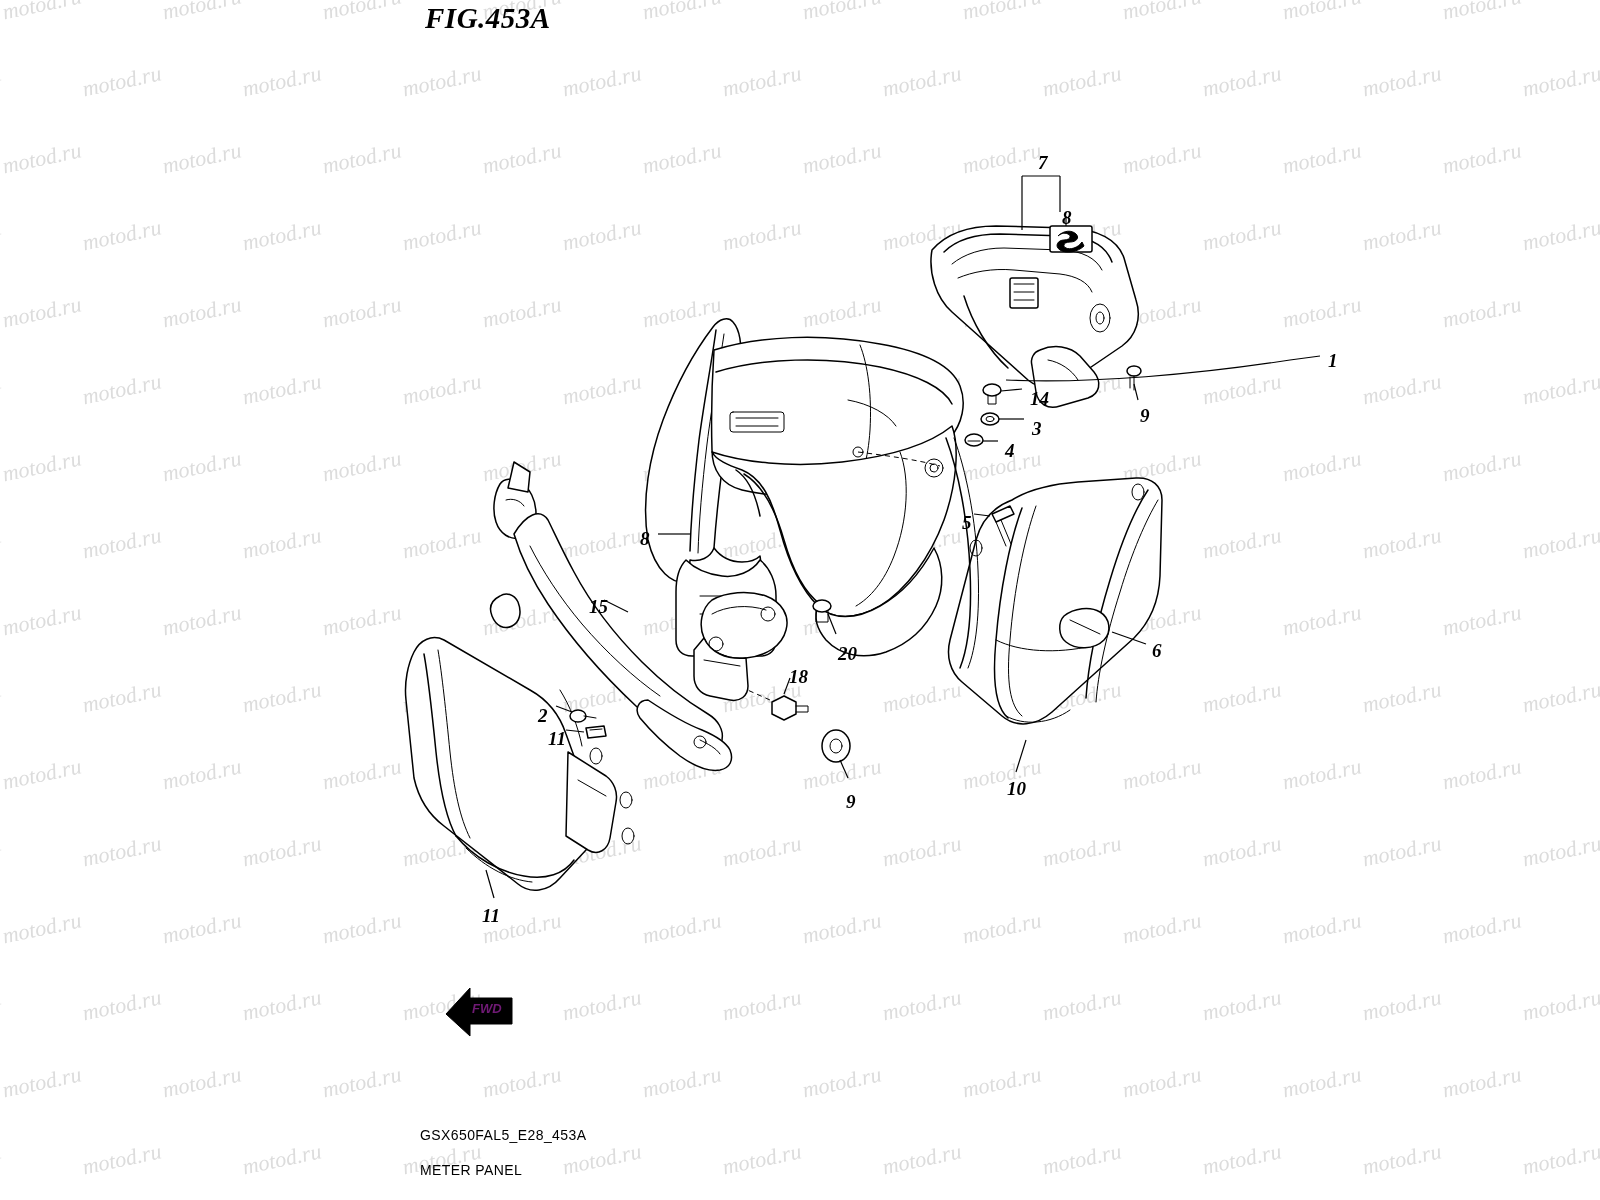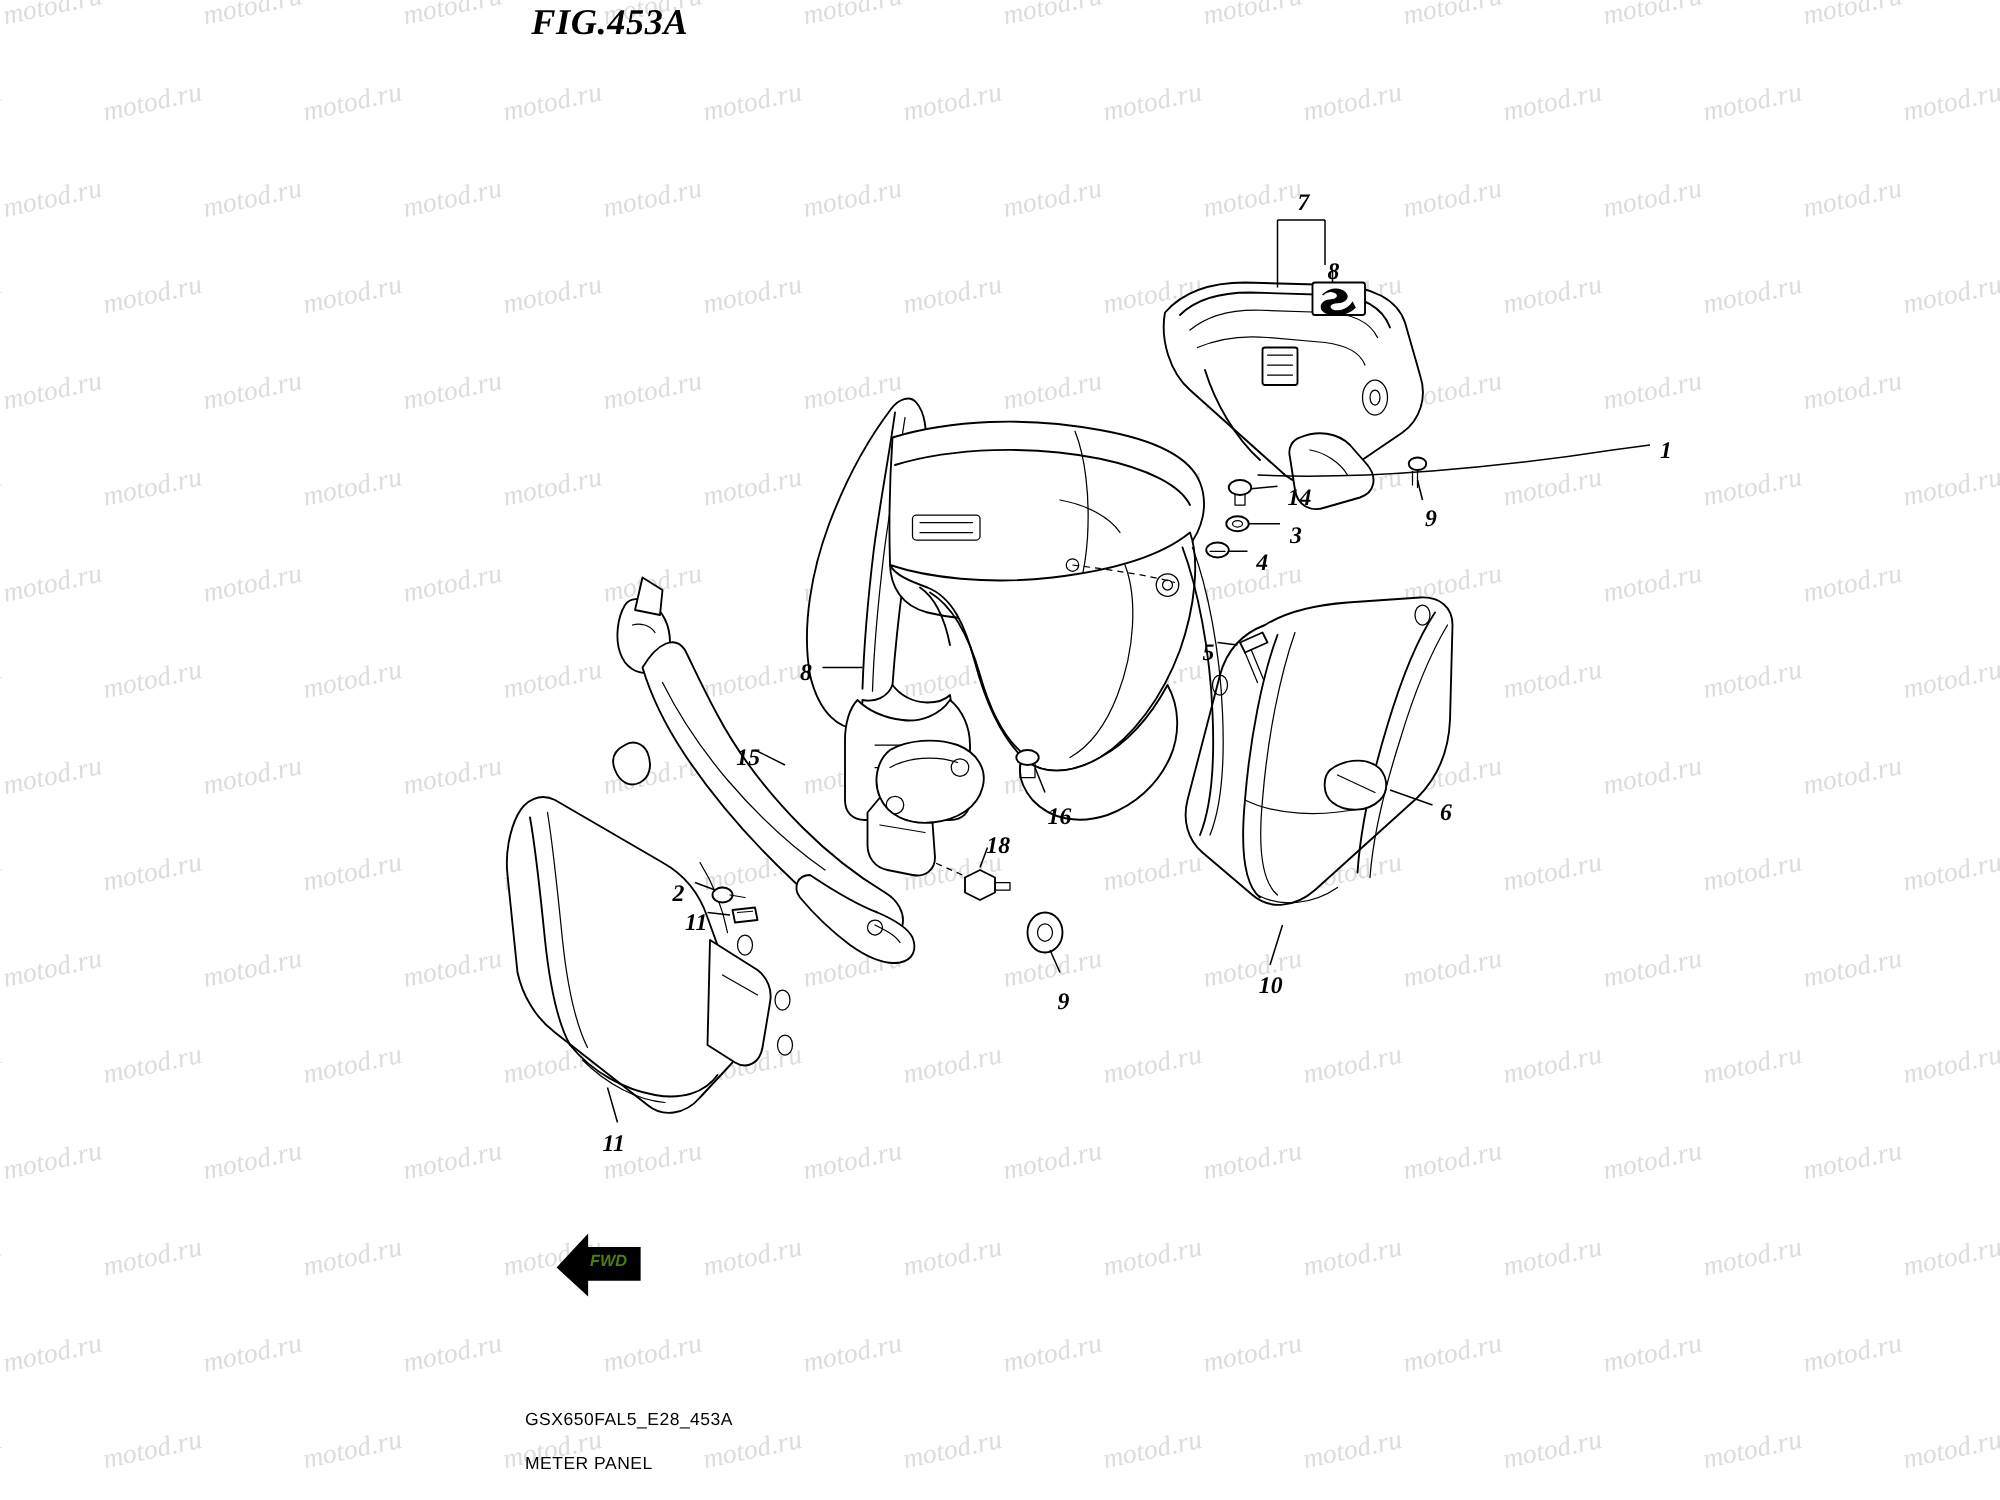--- a/index.html
+++ b/index.html
@@ -135,21 +135,21 @@
     z-index: 20;
   }
   #fwd-mark .fwd-text {
     position: absolute;
     left: 28px;
     top: 13px;
     font-family: "Liberation Sans", sans-serif;
     font-style: italic;
     font-weight: bold;
     font-size: 13px;
-    color: #4d7c0f;
+    color: #701a75;
   }
 </style>
 </head>
 <body>
 
 <div id="page">
 
   <div id="watermarks">
       <div class="wm" style="left: 0px; top: 0px; color: rgb(220, 220, 220);">motod.ru</div>
       <div class="wm" style="left: 160px; top: 0px; color: rgb(220, 220, 220);">motod.ru</div>
@@ -588,18 +588,18 @@
       <div class="callout" style="left: 1152px; top: 640px;">6</div>
       <div class="callout" style="left: 1038px; top: 152px;">7</div>
       <div class="callout" style="left: 1062px; top: 207px;">8</div>
       <div class="callout" style="left: 1140px; top: 405px;">9</div>
       <div class="callout" style="left: 640px; top: 528px;">8</div>
       <div class="callout" style="left: 1007px; top: 778px;">10</div>
       <div class="callout" style="left: 482px; top: 905px;">11</div>
       <div class="callout" style="left: 548px; top: 728px;">11</div>
       <div class="callout" style="left: 1030px; top: 388px;">14</div>
       <div class="callout" style="left: 589px; top: 596px;">15</div>
-      <div class="callout" style="left: 838px; top: 643px;">16</div>
+      <div class="callout" style="left: 838px; top: 643px;">20</div>
       <div class="callout" style="left: 846px; top: 791px;">9</div>
       <div class="callout" style="left: 789px; top: 666px;">18</div>
     </div>
 
 </div>
 
 </body></html>

